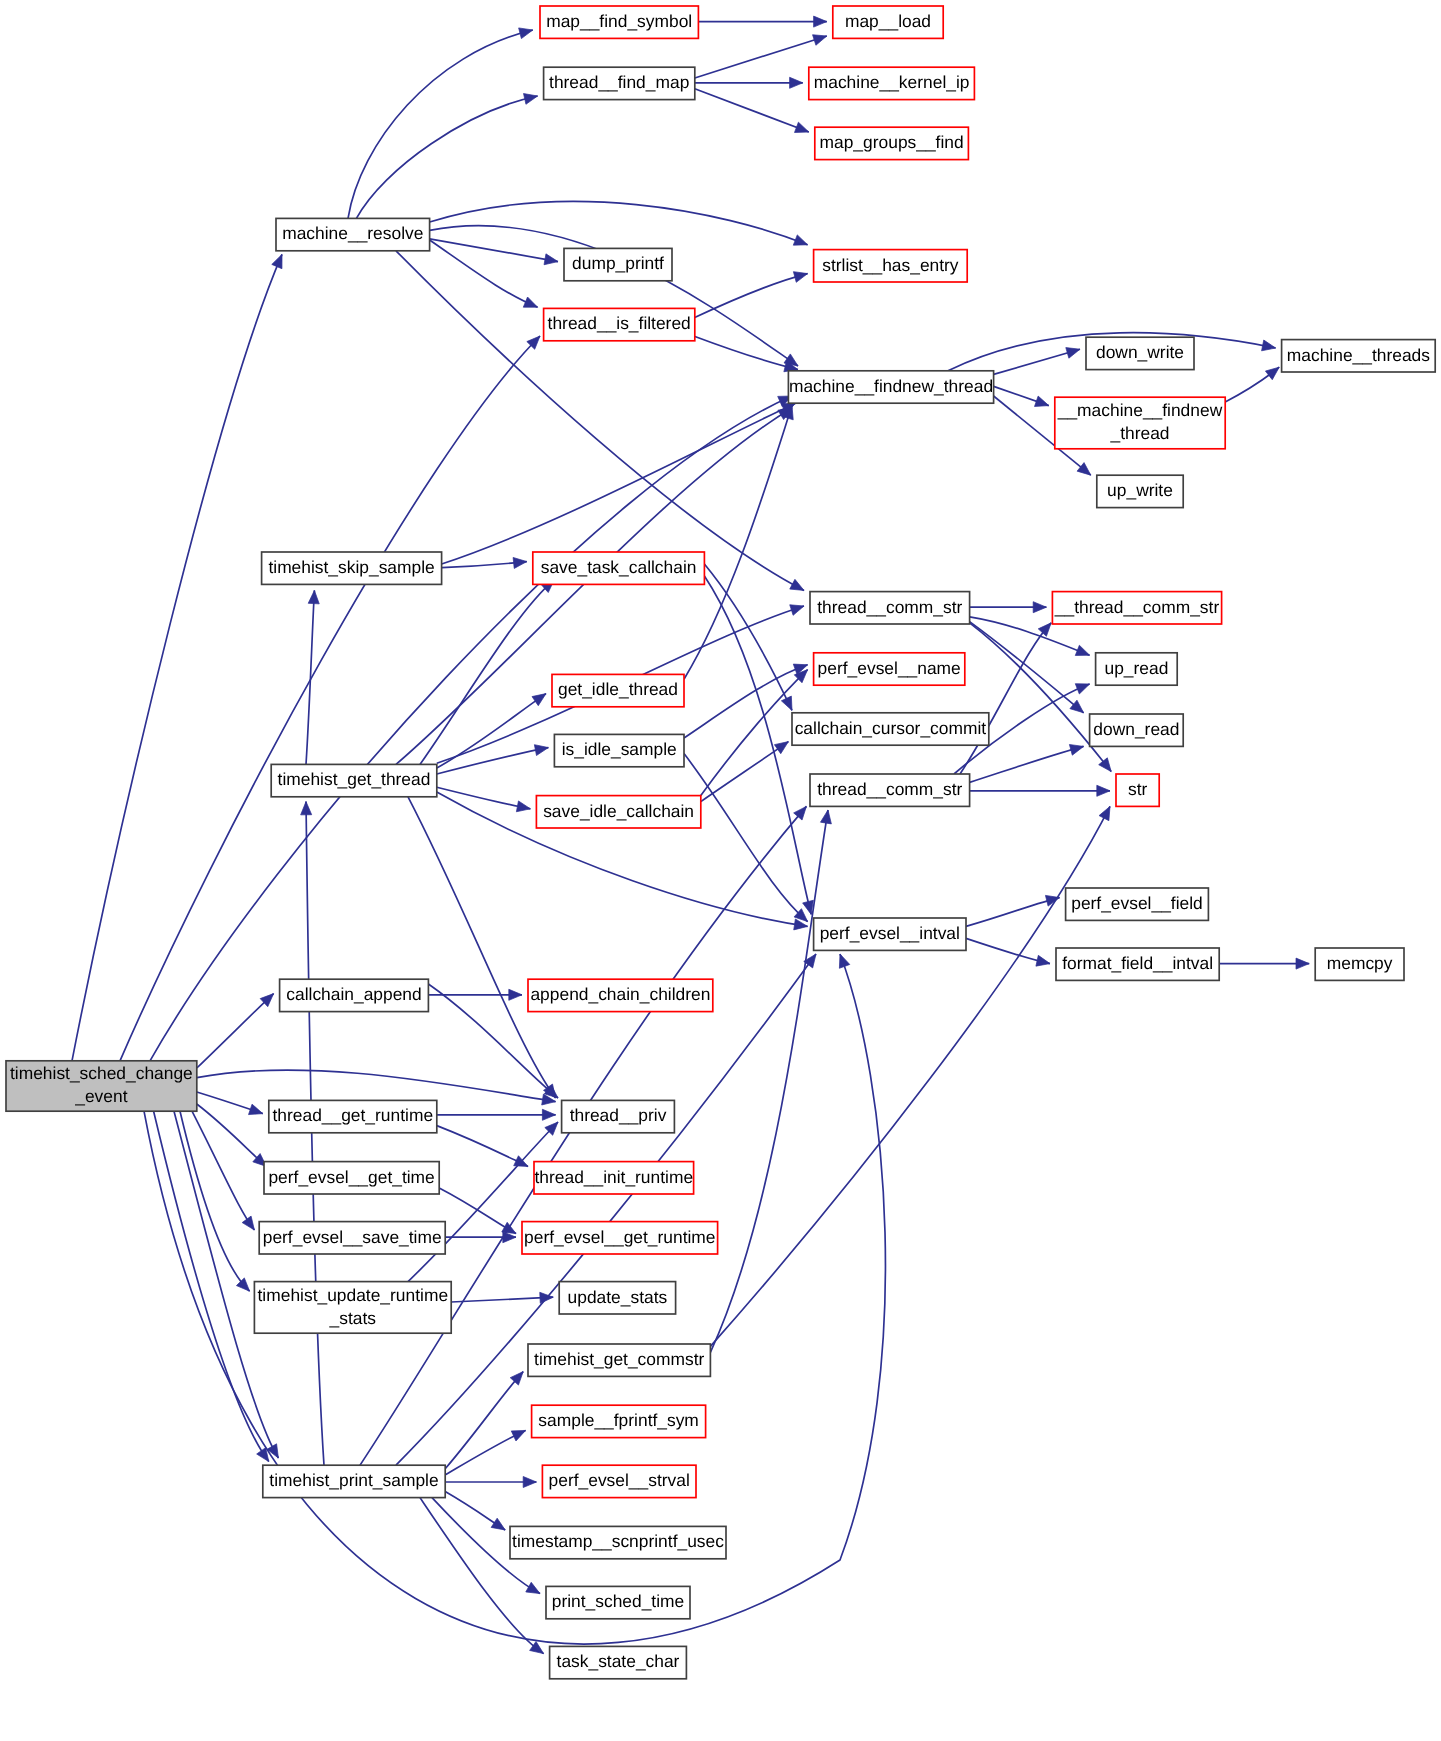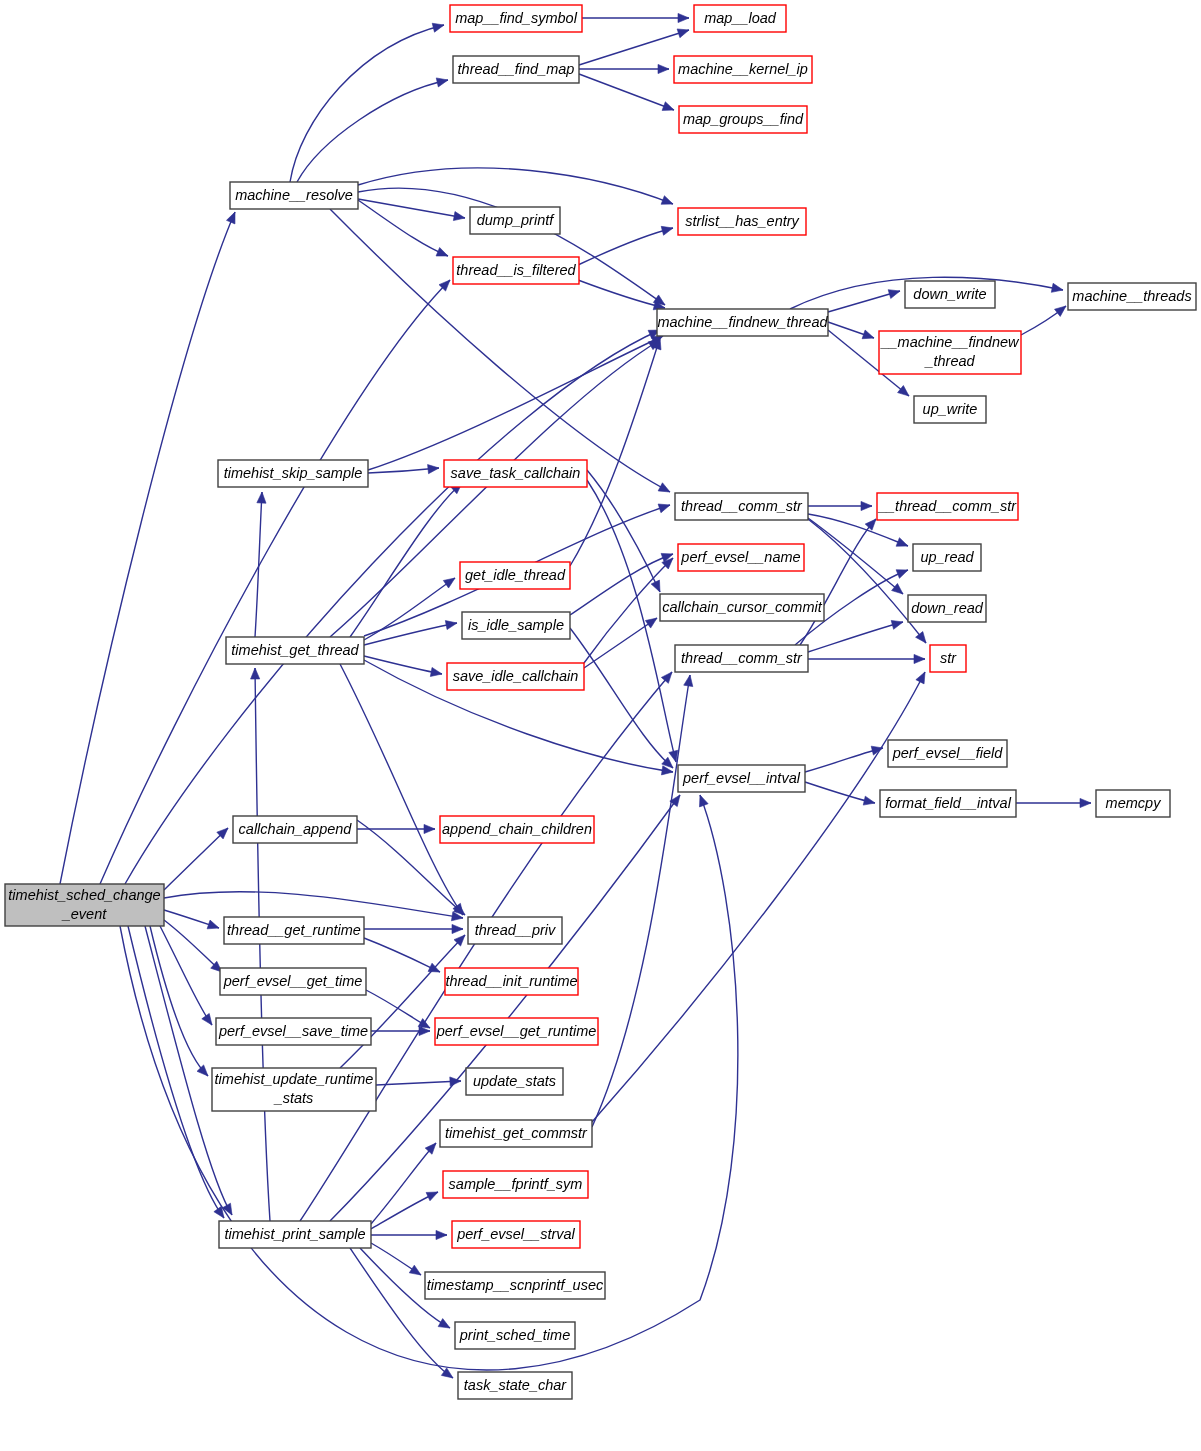--- a/index.html
+++ b/index.html
@@ -9,21 +9,20 @@
   }
   body {
     font-family: "Liberation Sans", sans-serif;
   }
   #graph-wrap {
     position: relative;
     width: 1201px;
     height: 1451px;
     background: #ffffff;
     overflow: hidden;
-    font-style: italic;
   }
   svg.callgraph {
     display: block;
     width: 1201px;
     height: 1451px;
   }
   .edge {
     fill: none;
     stroke: #2e3192;
     stroke-width: 1.4;

